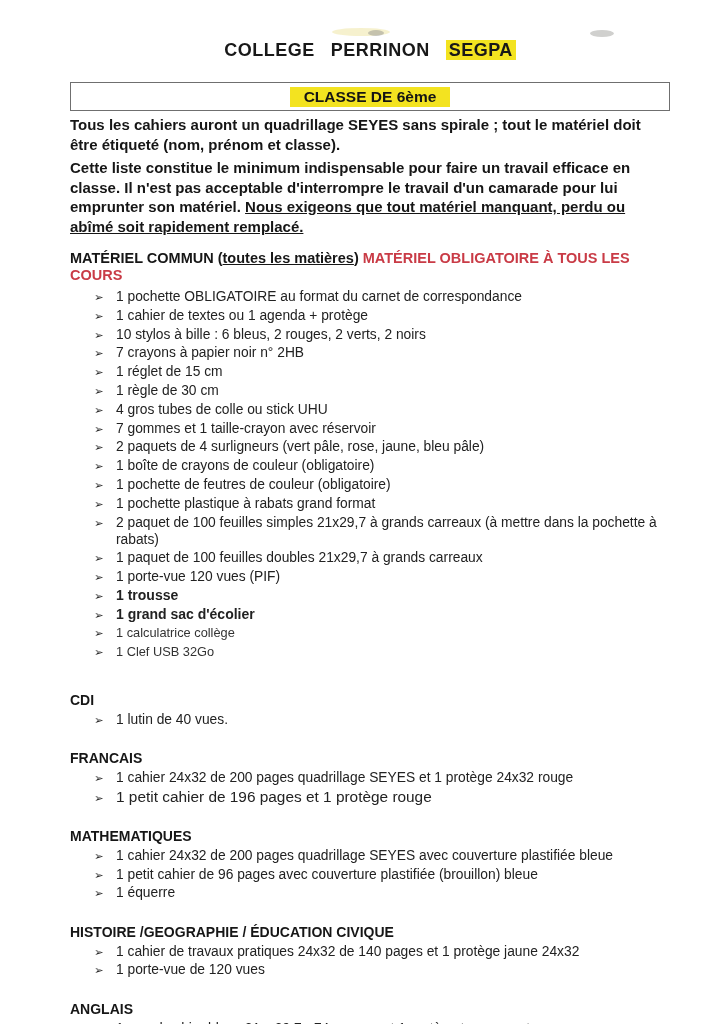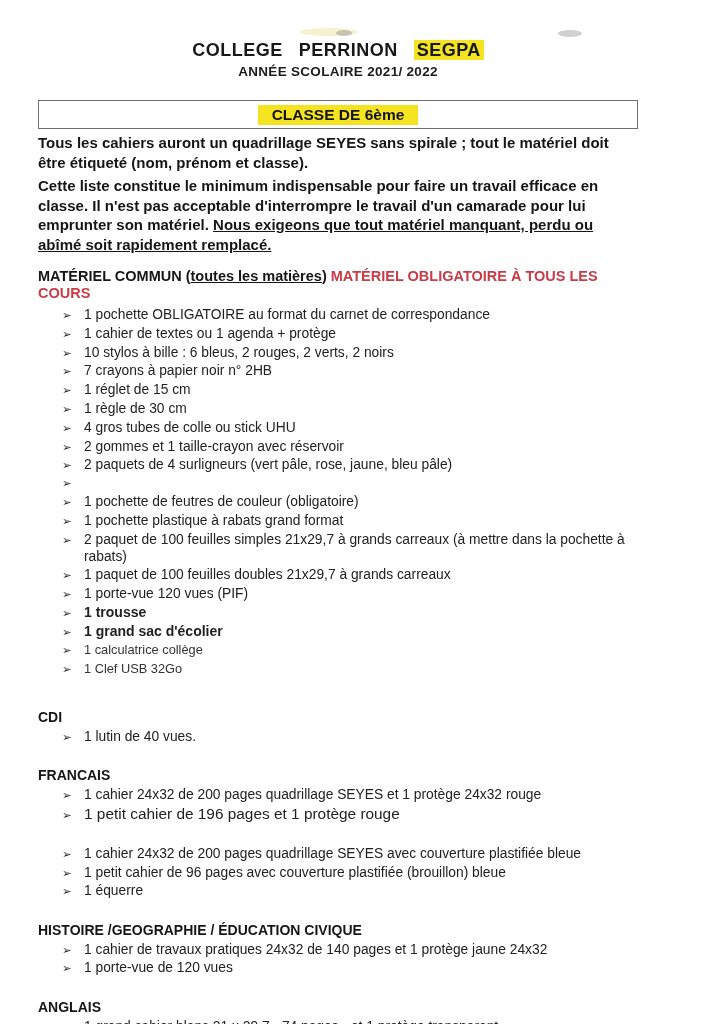--- a/index.html
+++ b/index.html
@@ -9,20 +9,21 @@
     font-family:"Liberation Sans","DejaVu Sans",sans-serif;
     color:#1e1e1e;
     overflow:hidden;
     position:relative;
   }
   .page{
     box-sizing:border-box;
     width:672px;height:1024px;
     padding:40px 34px 0 38px;
     position:relative;
+    margin-left:32px;
   }
   
   .artifact{position:absolute;border-radius:50%;}
   .a1{left:300px;top:28px;width:58px;height:8px;background:#efe6a6;opacity:.55;}
   .a2{left:336px;top:30px;width:16px;height:6px;background:#8a8a84;opacity:.45;}
   .a3{left:558px;top:30px;width:24px;height:7px;background:#8a8a84;opacity:.40;}
 
   .school-line{
     text-align:center;
     font-size:18px;font-weight:bold;letter-spacing:.5px;
@@ -79,21 +80,20 @@
 </style>
 </head>
 <body>
 
 <div class="page">
   <div class="artifact a1"></div>
   <div class="artifact a2"></div>
   <div class="artifact a3"></div>
 
   <div class="school-line"><span class="w">COLLEGE</span><span class="w">PERRINON</span><span class="w hl">SEGPA</span></div>
-  <div class="year-line">ANNÉE SCOLAIRE 2021/ 2022</div>
 
   <div class="title-box">
     <span class="title hl">CLASSE DE 6ème</span>
   </div>
 
   <p class="intro">Tous les cahiers auront un quadrillage SEYES sans spirale ; tout le matériel doit être étiqueté (nom, prénom et classe).</p>
   <p class="intro"><span>Cette liste constitue le minimum indispensable pour faire un travail efficace en classe. Il n'est pas acceptable d'interrompre le travail d'un camarade pour lui emprunter son matériel. </span><span class="ul">Nous exigeons que tout matériel manquant, perdu ou abîmé soit rapidement remplacé.</span></p>
 
   <div class="common-heading"><span class="ch-black">MATÉRIEL COMMUN </span><span>(</span><span class="ul">toutes les matières</span><span>)</span><span class="ch-red"> MATÉRIEL OBLIGATOIRE À TOUS LES COURS</span></div>
 
@@ -121,28 +121,29 @@
     <div class="item">
         <span class="bullet">➢</span>
         <span class="item-text">1 règle de 30 cm</span>
       </div>
     <div class="item">
         <span class="bullet">➢</span>
         <span class="item-text">4 gros tubes de colle ou stick UHU</span>
       </div>
     <div class="item">
         <span class="bullet">➢</span>
-        <span class="item-text">2 gommes et 1 taille-crayon avec réservoir</span>
+        <span class="item-text">7 gommes et 1 taille-crayon avec réservoir</span>
       </div>
     <div class="item">
         <span class="bullet">➢</span>
         <span class="item-text">2 paquets de 4 surligneurs (vert pâle, rose, jaune, bleu pâle)</span>
       </div>
     <div class="item">
         <span class="bullet">➢</span>
+        <span class="item-text">1 boîte de crayons de couleur (obligatoire)</span>
       </div>
     <div class="item">
         <span class="bullet">➢</span>
         <span class="item-text">1 pochette de feutres de couleur (obligatoire)</span>
       </div>
     <div class="item">
         <span class="bullet">➢</span>
         <span class="item-text">1 pochette plastique à rabats grand format</span>
       </div>
     <div class="item">
@@ -193,20 +194,21 @@
           <span class="item-text">1 cahier 24x32 de 200 pages quadrillage SEYES et 1 protège 24x32 rouge</span>
         </div>
       <div class="item lg">
           <span class="bullet">➢</span>
           <span class="item-text">1 petit cahier de 196 pages et 1 protège rouge</span>
         </div>
     </div>
   </div>
 
   <div class="subject mt-sub">
+    <div class="subject-title">MATHEMATIQUES</div>
     <div class="list">
       <div class="item">
           <span class="bullet">➢</span>
           <span class="item-text">1 cahier 24x32 de 200 pages quadrillage SEYES avec couverture plastifiée bleue</span>
         </div>
       <div class="item">
           <span class="bullet">➢</span>
           <span class="item-text">1 petit cahier de 96 pages avec couverture plastifiée (brouillon) bleue</span>
         </div>
       <div class="item">

